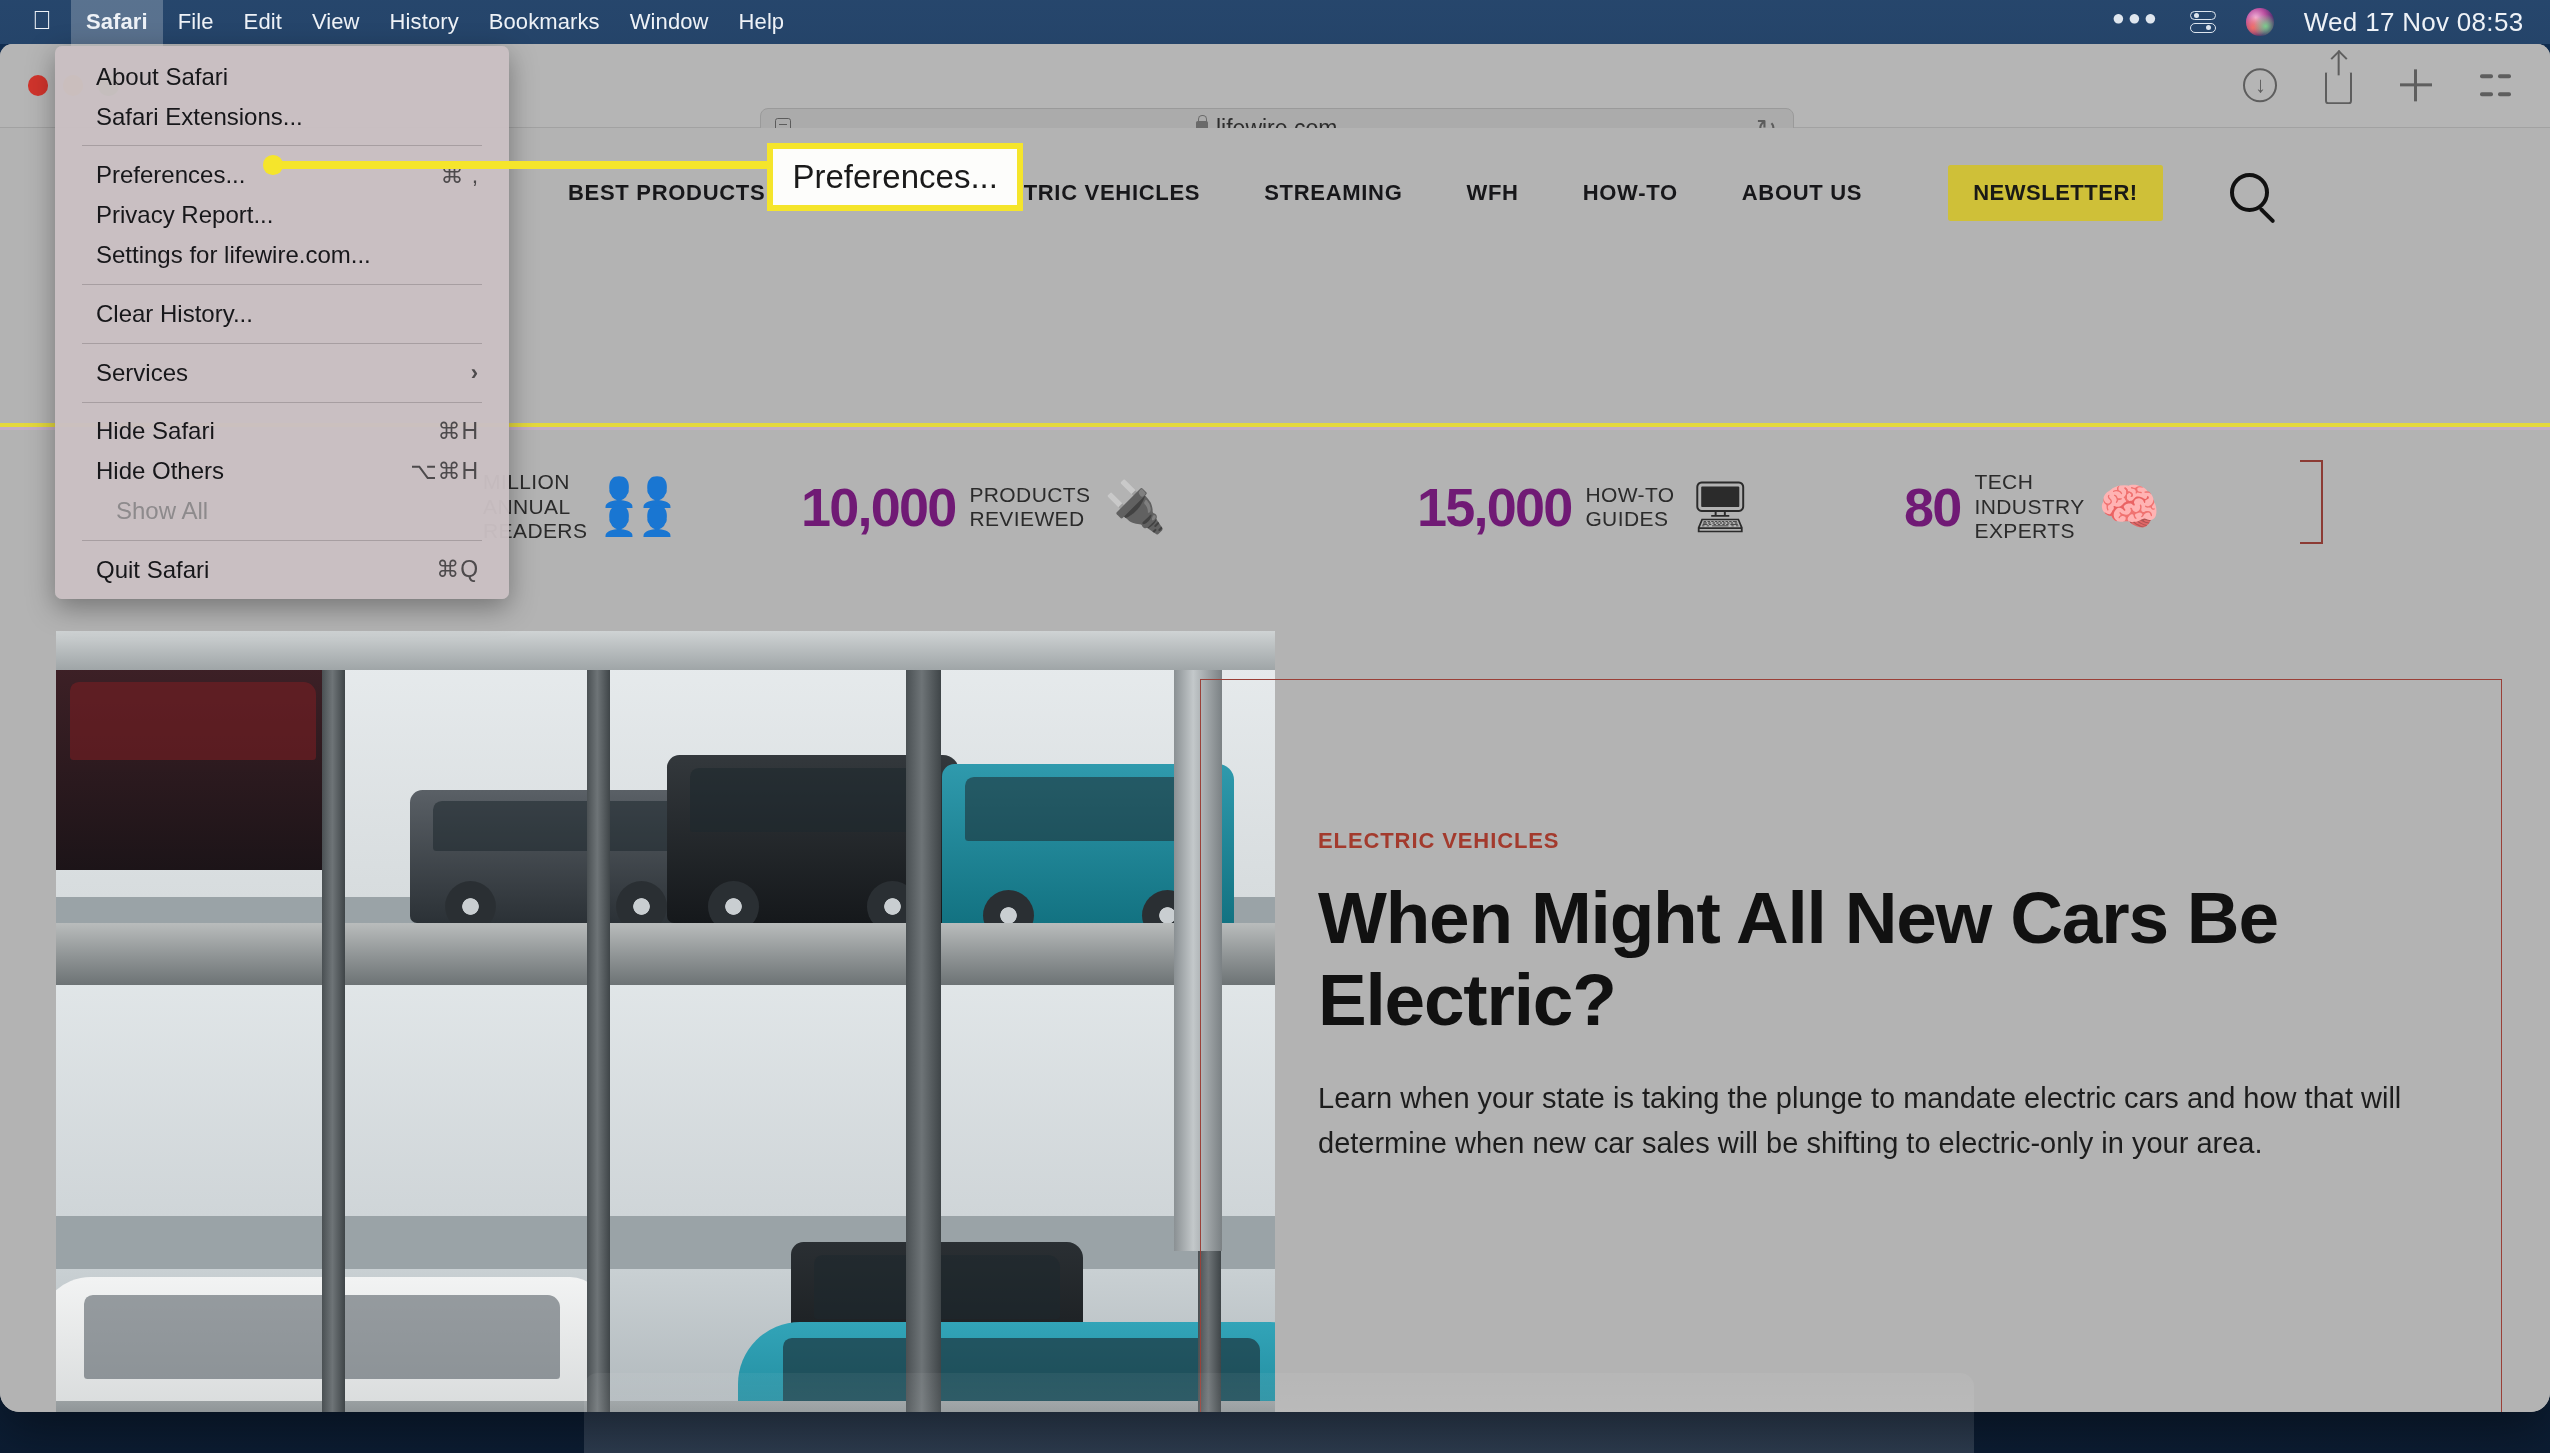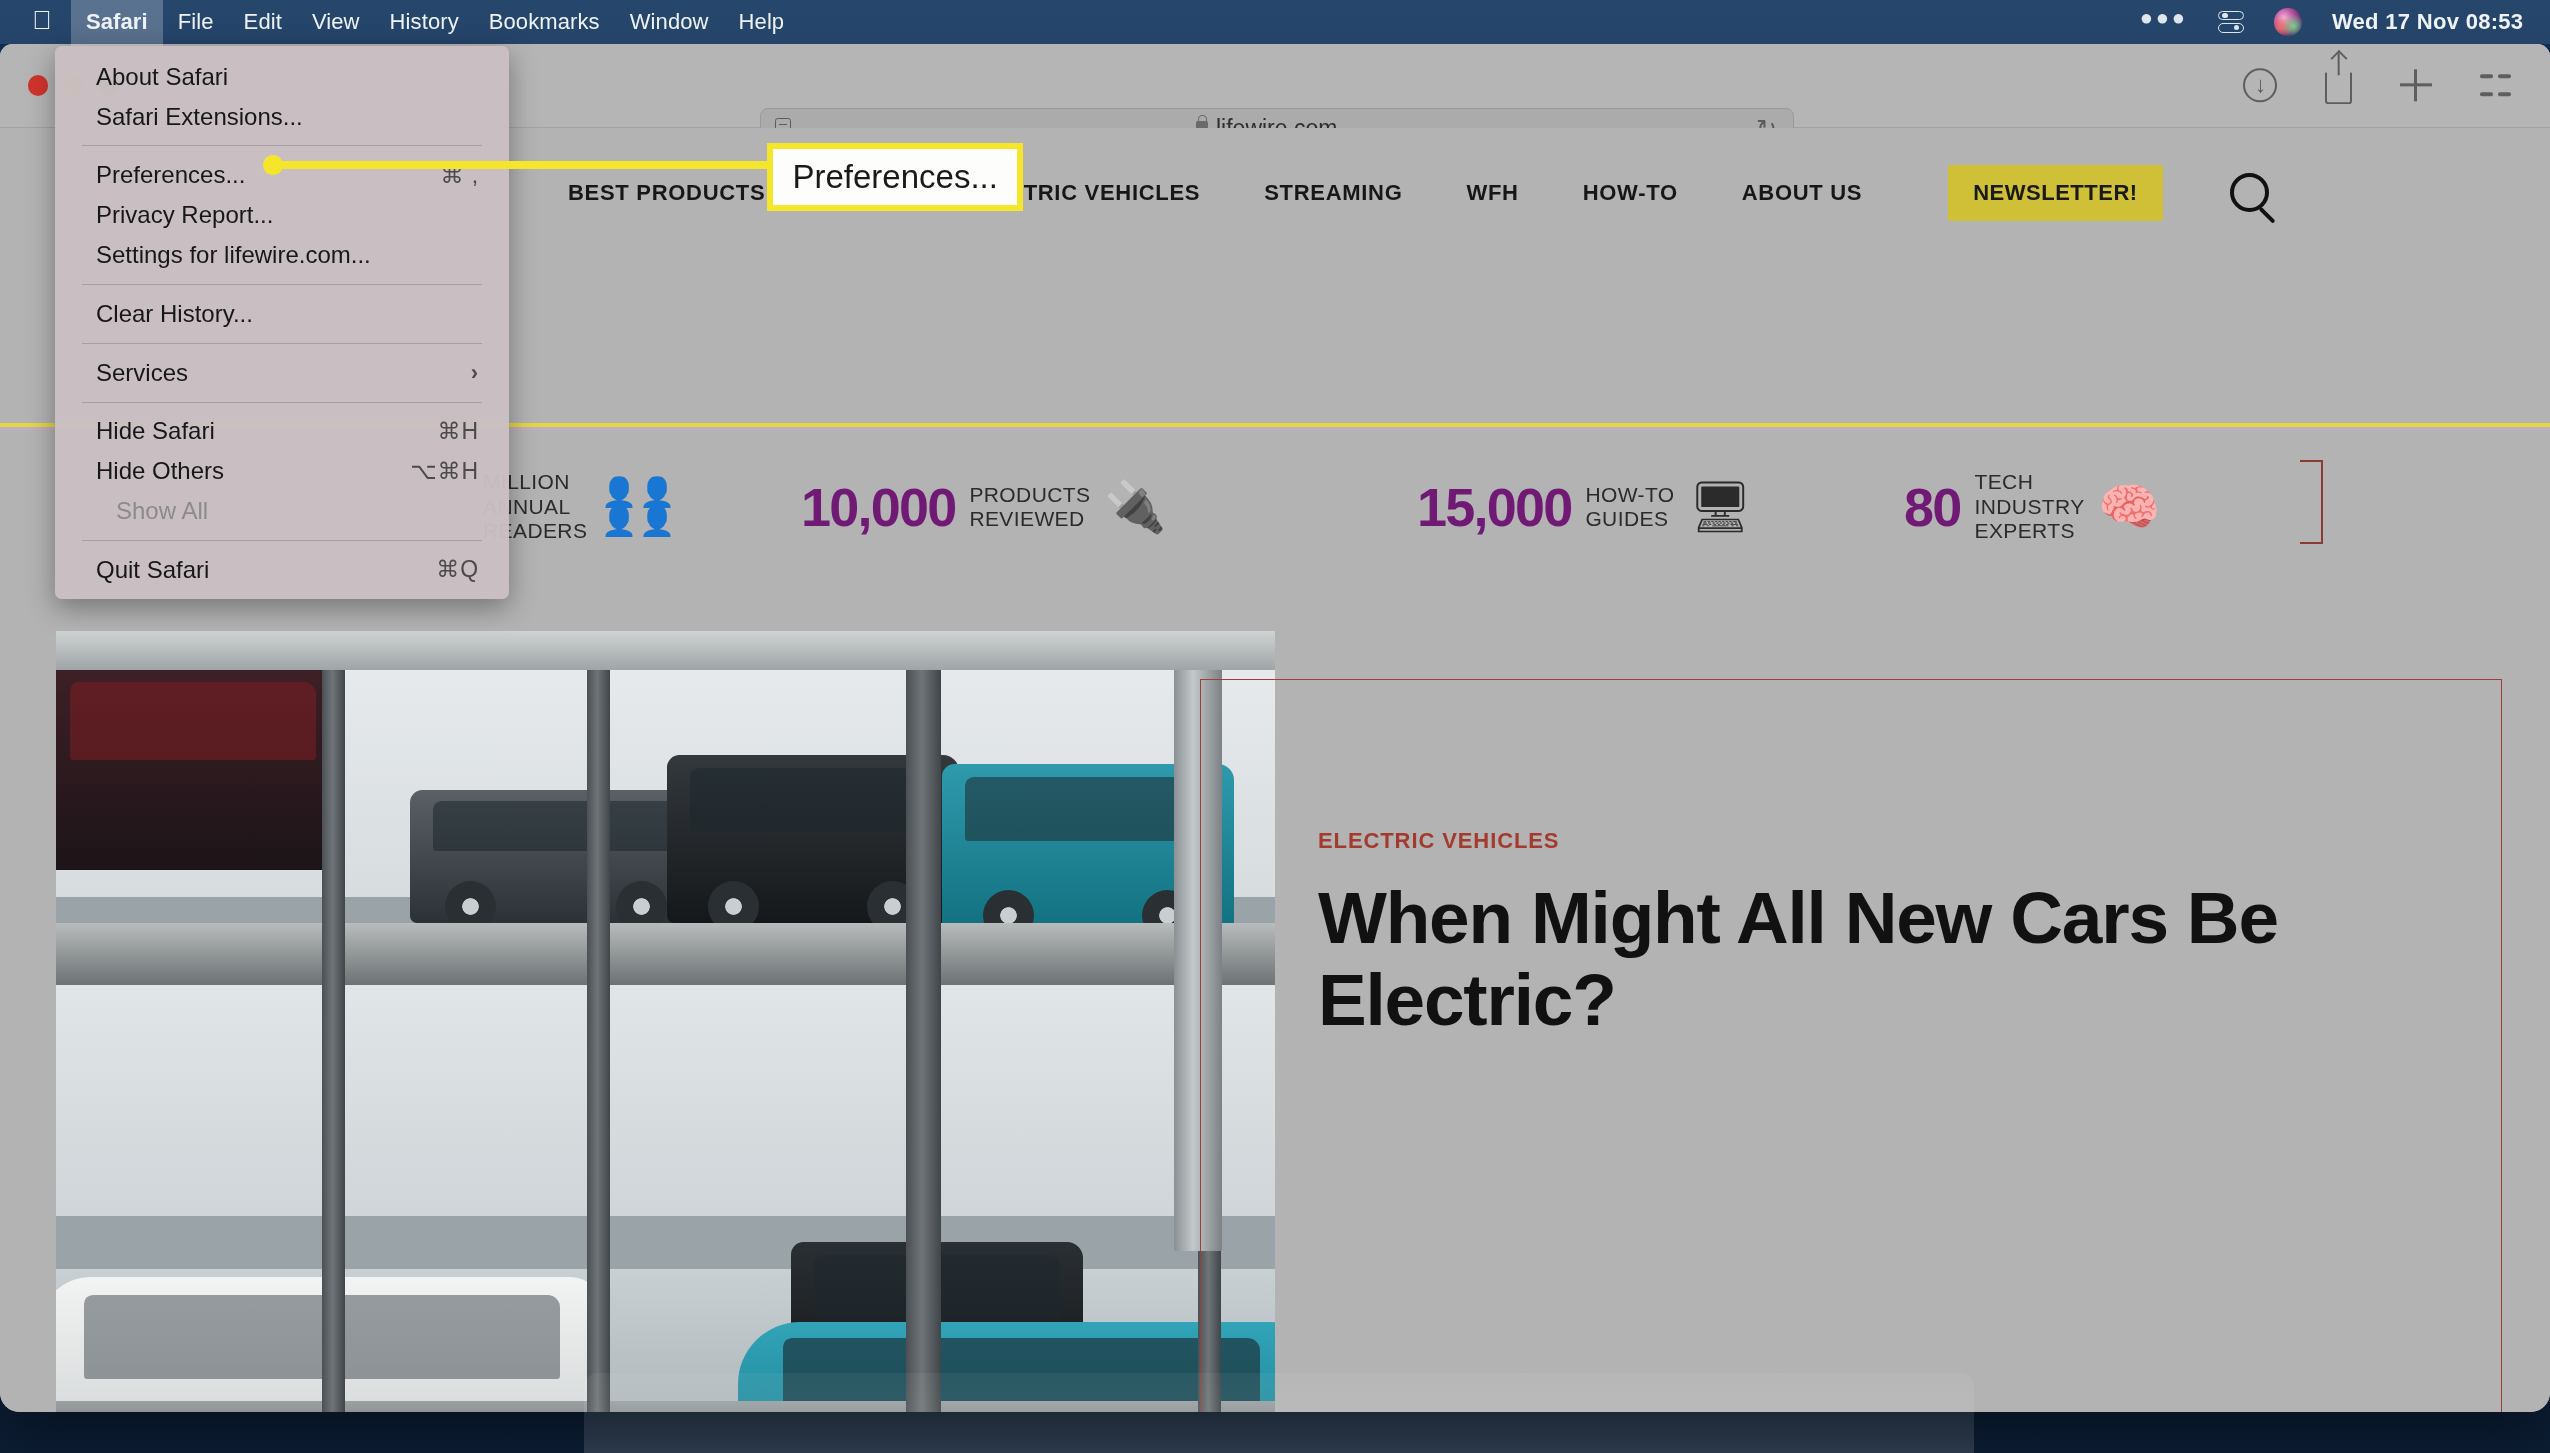--- a/index.html
+++ b/index.html
@@ -53,21 +53,21 @@
   .mb-siri {
     width: 27.5px; height: 27.5px; border-radius: 50%;
     background: radial-gradient(circle at 35% 35%, #f2b4d8 0%, #bb4fa0 38%, #4b2a6d 70%, #2b1742 100%);
     position: relative; overflow:hidden;
   }
   .mb-siri::after{
     content:""; position:absolute; inset:0;
     background: radial-gradient(circle at 70% 65%, rgba(120,230,140,.85) 0%, rgba(120,230,140,0) 45%),
                 radial-gradient(circle at 25% 70%, rgba(255,120,90,.8) 0%, rgba(255,120,90,0) 42%);
   }
-  .mb-clock { font-size: 22px; letter-spacing: 0.3px; white-space: nowrap; font-weight: bold; }
+  .mb-clock { font-size: 26px; letter-spacing: 0.3px; white-space: nowrap; }
 
   
   #window {
     position: absolute;
     top: 44px; left: 0px; width: 2550px; height: 1368px;
     background: #b3b3b3;
     border-radius: 12.4px 12.4px 19.5px 19.5px;
     overflow: hidden;
     box-shadow: 0 16px 53px rgba(0,0,0,.45);
   }
@@ -498,20 +498,21 @@
 
           <div class="deck" style="top:0;height:39px;background:linear-gradient(180deg,#cfd3d4,#9fa5a7)"></div>
         </div>
       </div>
 
       <div id="content-frame"></div>
 
       <div id="article">
         <div class="eyebrow">ELECTRIC VEHICLES</div>
         <h1 class="headline">When Might All New Cars Be Electric?</h1>
+        <p class="dek">Learn when your state is taking the plunge to mandate electric cars and how that will determine when new car sales will be shifting to electric-only in your area.</p>
       </div>
 
     </div>
   </div>
 
   <div id="dock-shadow"></div>
 
   <div id="safari-menu">
 
     <div class="mi">

